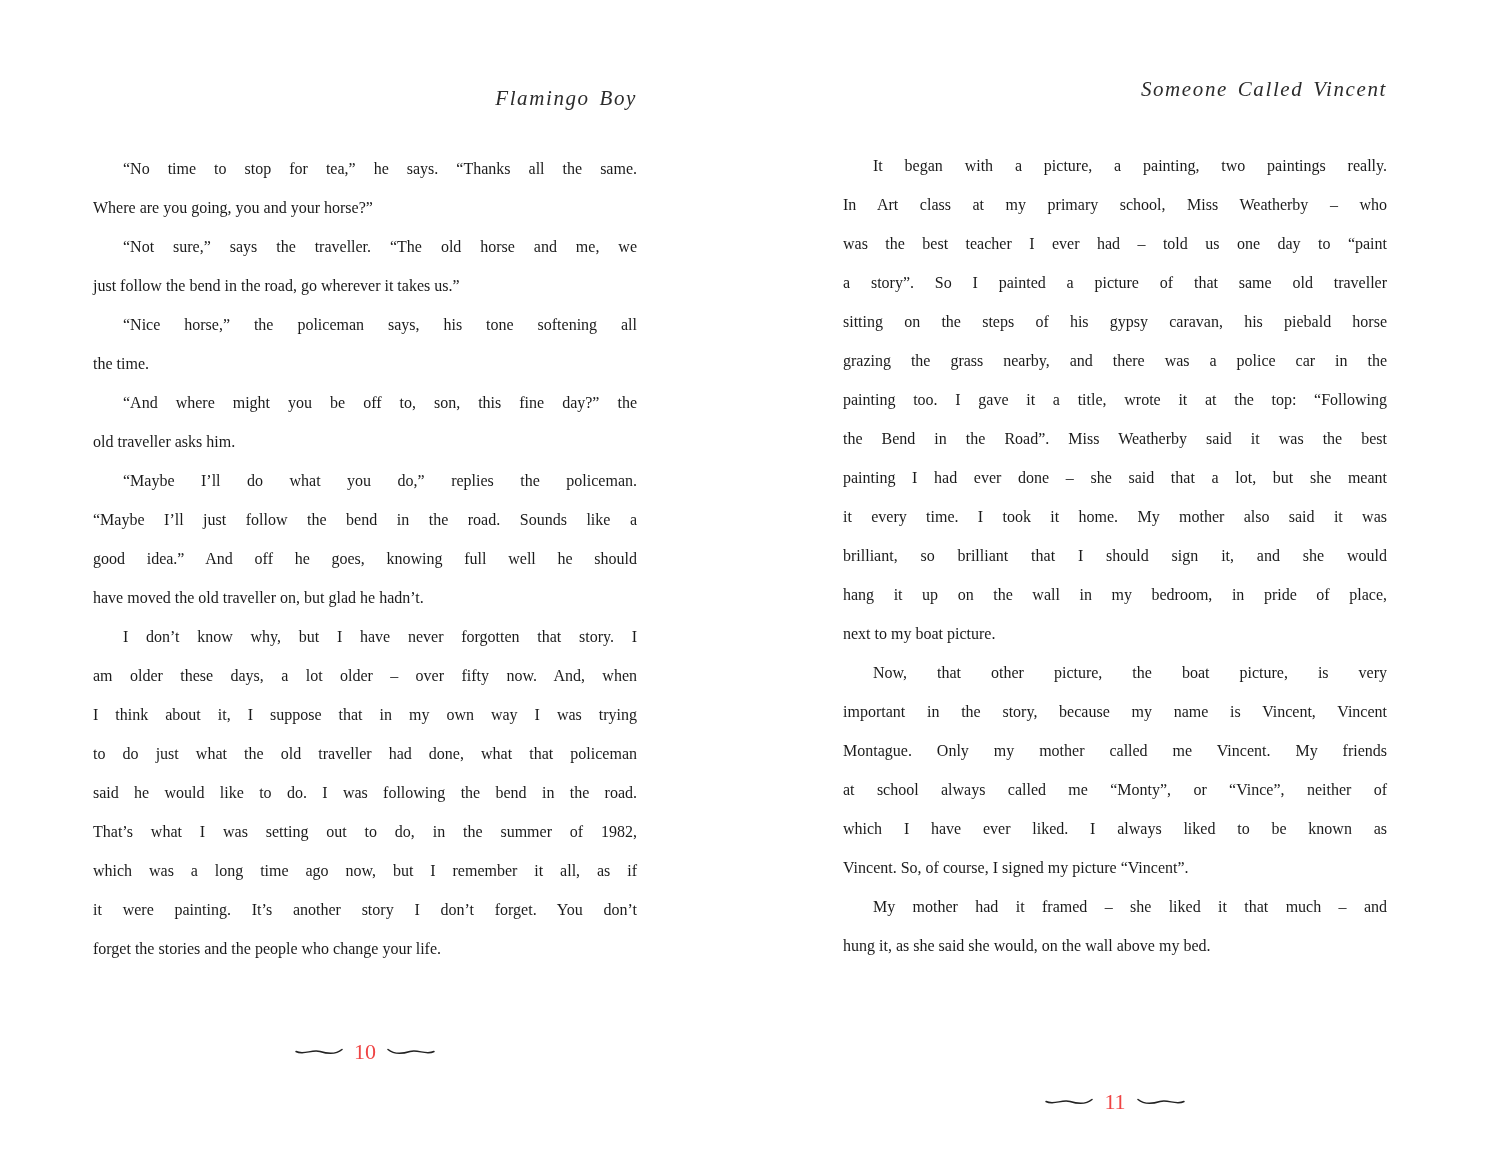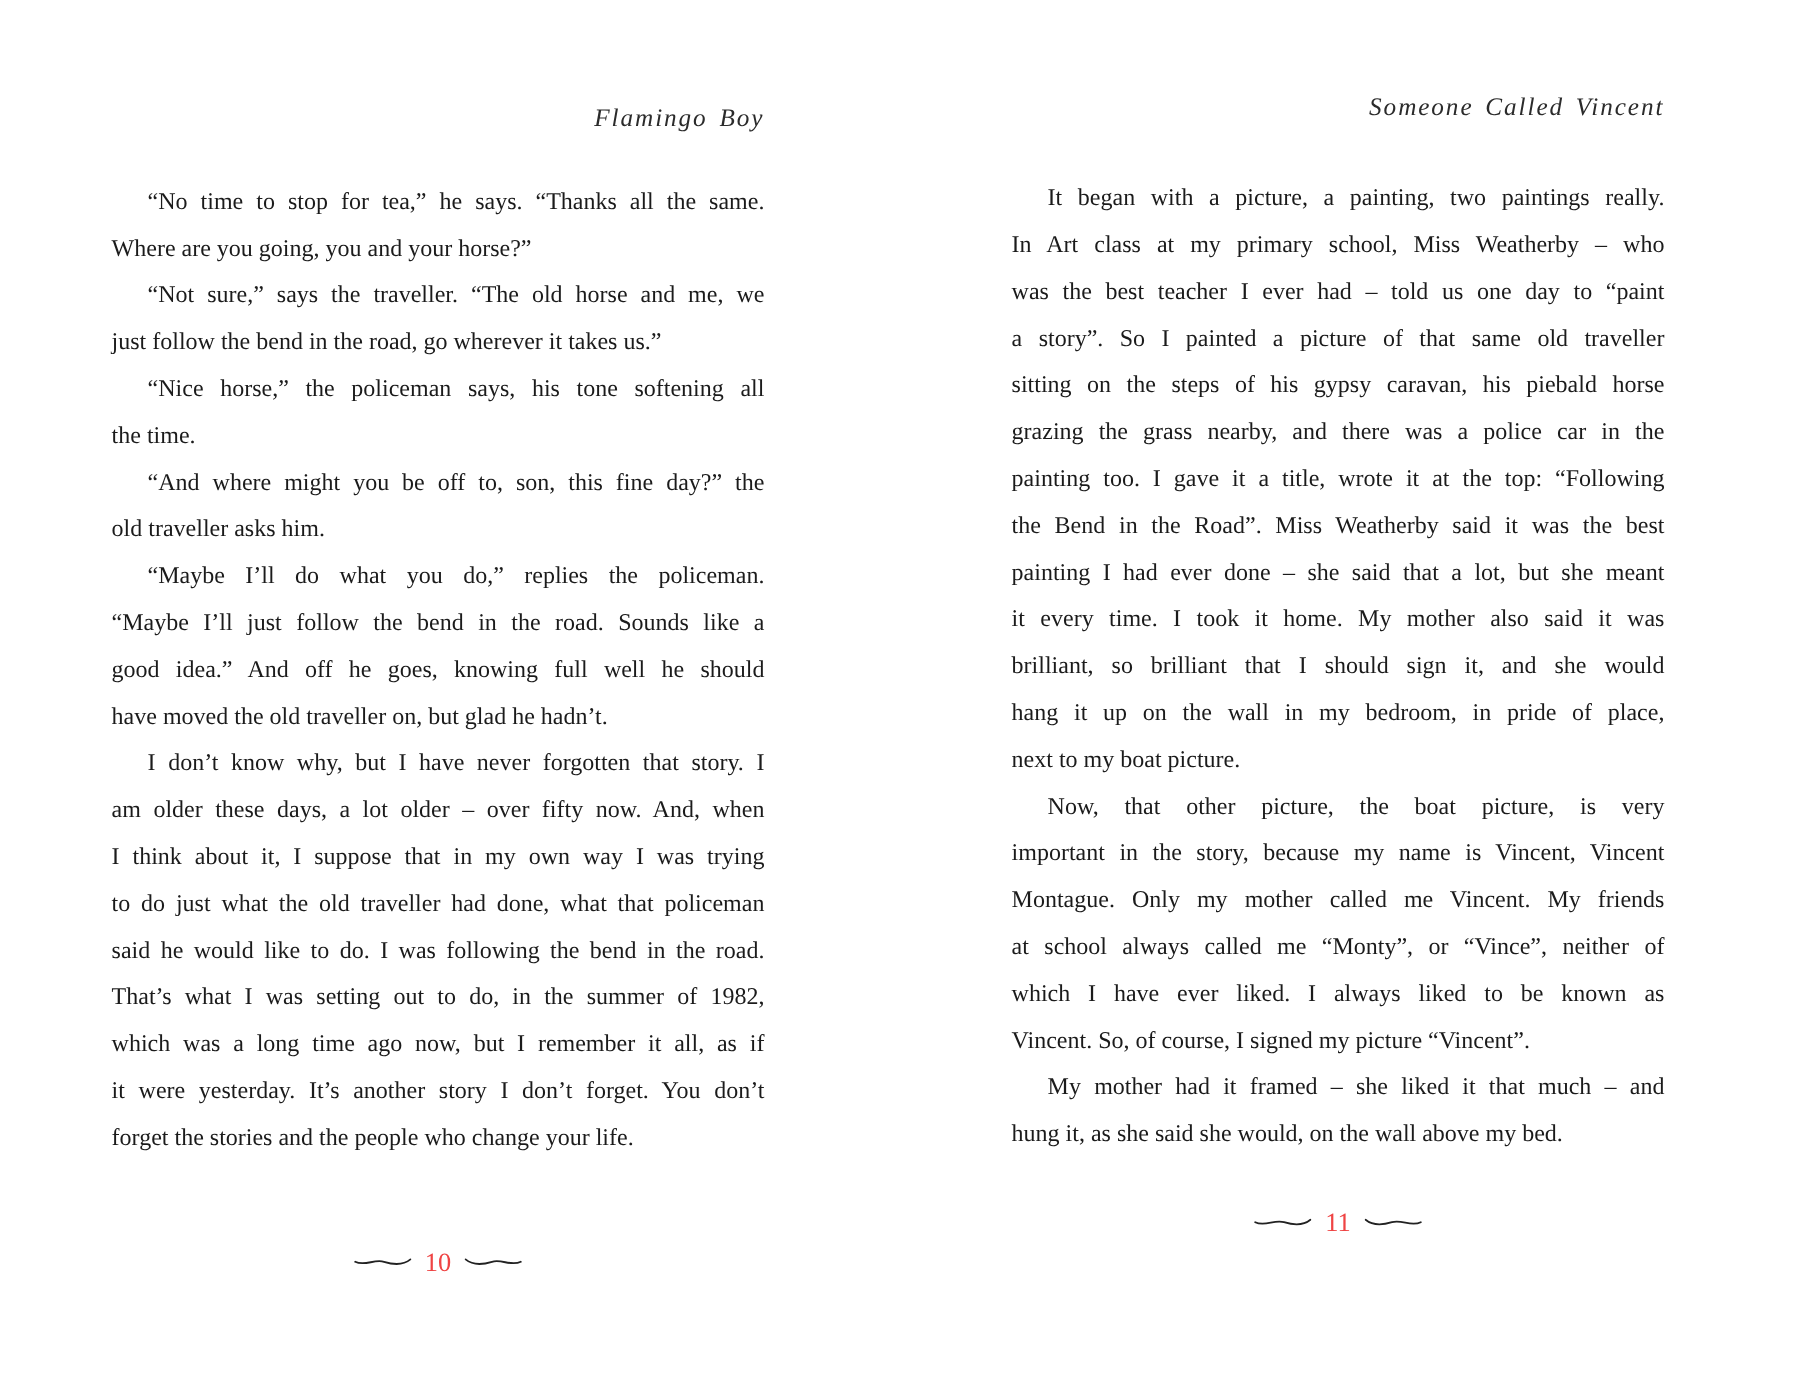--- a/index.html
+++ b/index.html
@@ -26,39 +26,39 @@
     word-spacing: 3px;
   }
   .page-left  .running-header { top: 86px; }
   .page-right .running-header { top: 77px; }
 
   .body-text { position: absolute; left: 0; width: 544px; }
   .page-left  .body-text { top: 149px; }
   .page-right .body-text { top: 146px; }
 
   .line {
-    font-size: 20px;
+    font-size: 16px;
     line-height: 39px;
     height: 39px;
     text-align: justify;
     text-align-last: justify;
   }
   .line.first { text-indent: 30px; }
   .line.last  { text-align-last: left; }
 
   .footer {
     position: absolute;
     width: 100%;
     display: flex;
     justify-content: center;
     align-items: center;
     gap: 11px;
   }
   .page-left  .footer { top: 1039px; }
-  .page-right .footer { top: 1006px; }
+  .page-right .footer { top: 1089px; }
 
   .page-number { font-size: 22px; line-height: 26px; color: #ef4444; }
   .flourish { display: block; }
   .flourish.mirror { transform: scaleX(-1); }
 </style>
 </head>
 <body>
 
 <div class="page page-left">
   <div class="running-header">Flamingo Boy</div>
@@ -87,21 +87,21 @@
       <div class="line last">have moved the old traveller on, but glad he hadn’t.</div>
     </div>
     <div>
       <div class="line first">I don’t know why, but I have never forgotten that story. I</div>
       <div class="line">am older these days, a lot older – over fifty now. And, when</div>
       <div class="line">I think about it, I suppose that in my own way I was trying</div>
       <div class="line">to do just what the old traveller had done, what that policeman</div>
       <div class="line">said he would like to do. I was following the bend in the road.</div>
       <div class="line">That’s what I was setting out to do, in the summer of 1982,</div>
       <div class="line">which was a long time ago now, but I remember it all, as if</div>
-      <div class="line">it were yesterday. It’s another story I don’t forget. You don’t</div>
+      <div class="line">it were painting. It’s another story I don’t forget. You don’t</div>
       <div class="line last">forget the stories and the people who change your life.</div>
     </div>
   </div>
 
   <div class="footer">
     <svg class="flourish" width="48" height="12" viewBox="0 0 48 12">
       <path d="M1 5.5 C 9 9.5, 17 3, 25 5.5 C 33 8, 41 8.5, 47 3.5" fill="none" stroke="#222222" stroke-width="1.5" stroke-linecap="round"></path>
     </svg>
     <span class="page-number">10</span>
     <svg class="flourish mirror" width="48" height="12" viewBox="0 0 48 12">

